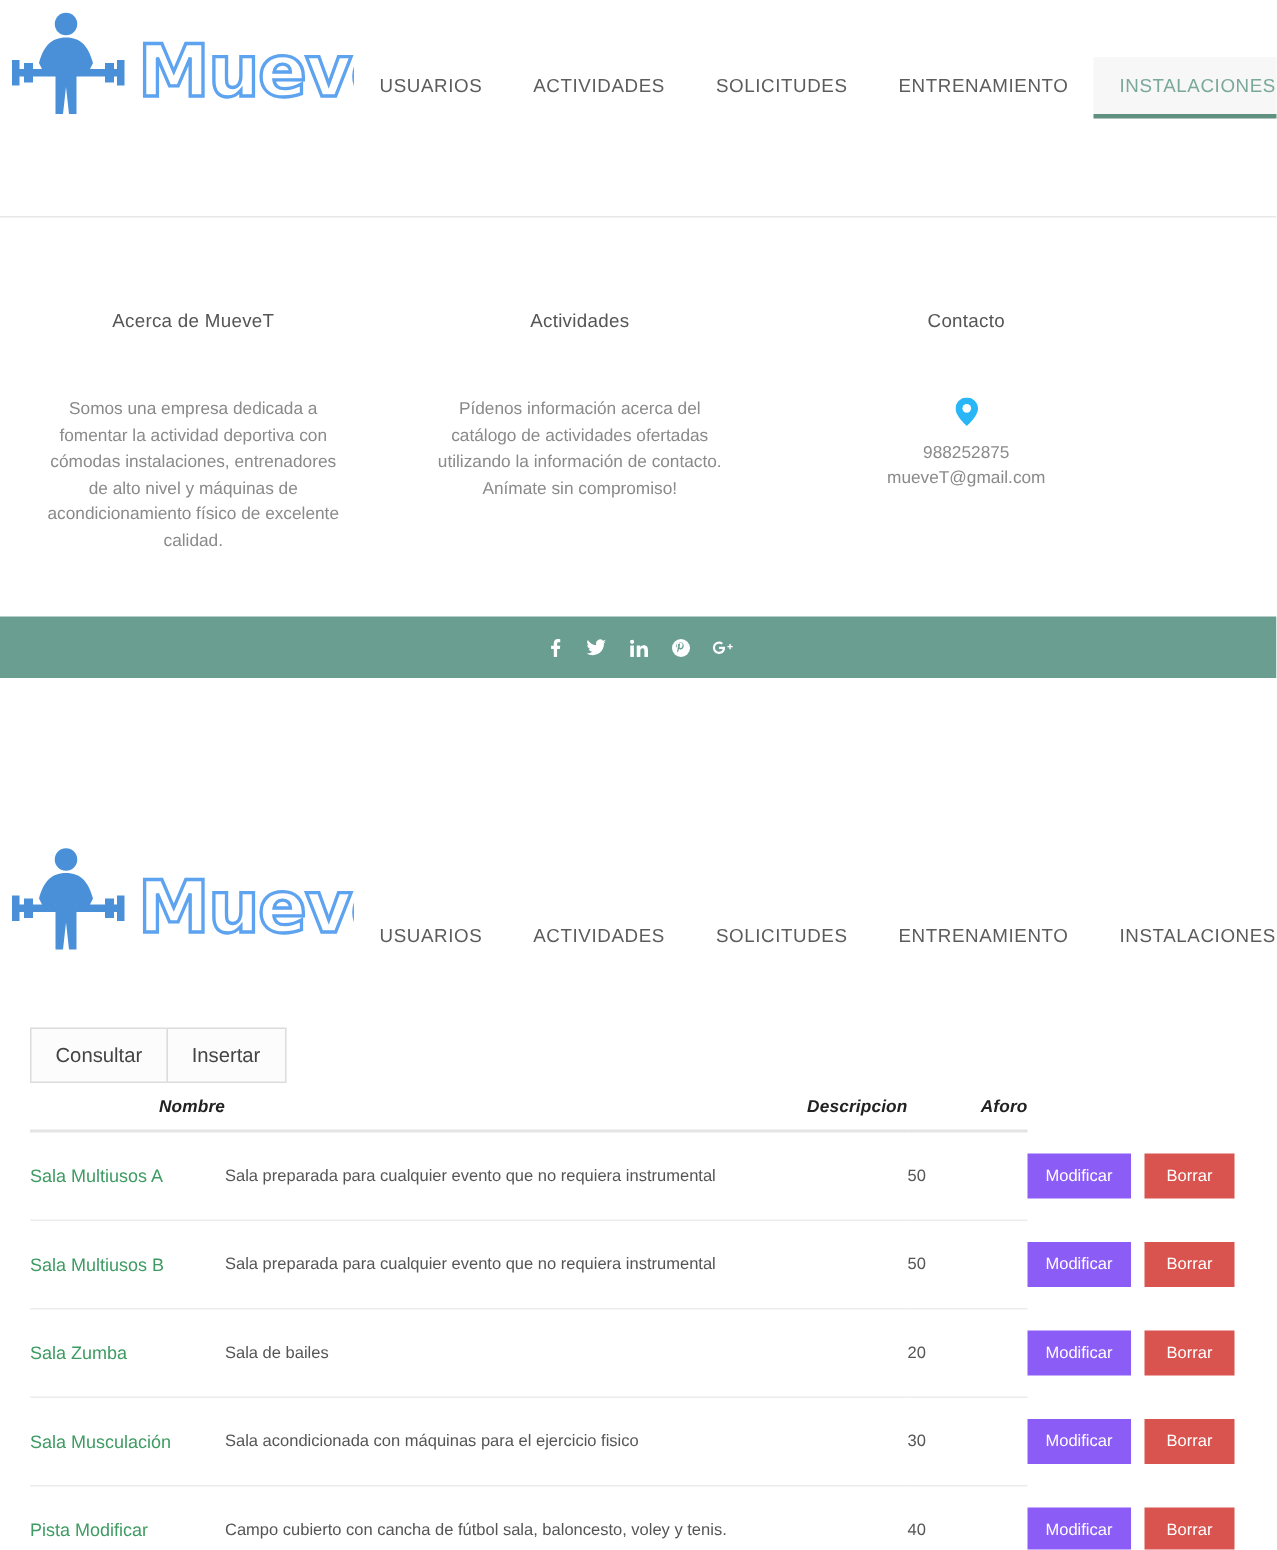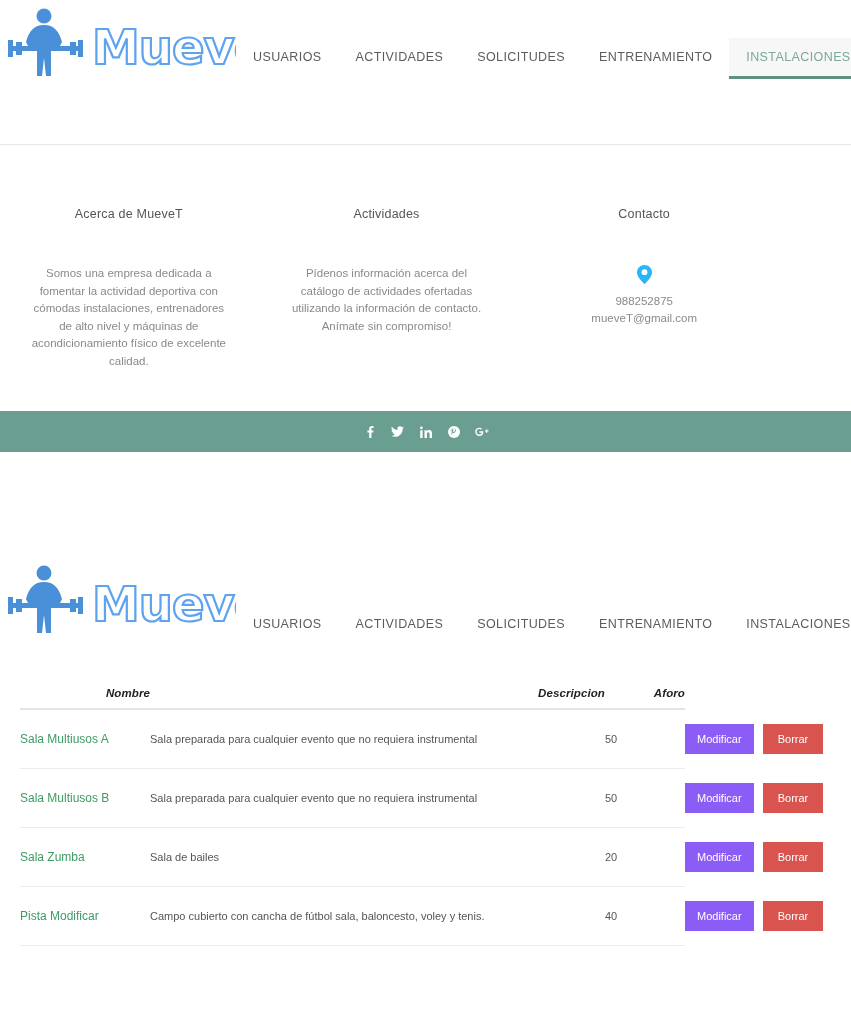--- a/index.html
+++ b/index.html
@@ -301,20 +301,24 @@
       <li class="nav-item">ACTIVIDADES</li>
       <li class="nav-item">SOLICITUDES</li>
       <li class="nav-item">ENTRENAMIENTO</li>
       <li class="nav-item">INSTALACIONES</li>
 
     </ul>
   </div>
 
   <div class="content">
 
+    <div class="btn-group">
+      <button class="btn-default">Consultar</button>
+      <button class="btn-default">Insertar</button>
+    </div>
 
     <table class="listing">
       <colgroup>
         <col class="col-nombre">
           <col class="col-desc">
           <col class="col-aforo">
           <col class="col-act1">
           <col class="col-act2">
       </colgroup>
       <thead>
@@ -342,20 +346,27 @@
           <td class="actions"><button class="btn-danger">Borrar</button></td>
         </tr>
         <tr>
           <td class="name"><a>Sala Zumba</a></td>
           <td>Sala de bailes</td>
           <td class="aforo">20</td>
           <td class="actions"><button class="btn-info">Modificar</button></td>
           <td class="actions"><button class="btn-danger">Borrar</button></td>
         </tr>
         <tr>
+          <td class="name"><a>Sala Musculación</a></td>
+          <td>Sala acondicionada con máquinas para el ejercicio fisico</td>
+          <td class="aforo">30</td>
+          <td class="actions"><button class="btn-info">Modificar</button></td>
+          <td class="actions"><button class="btn-danger">Borrar</button></td>
+        </tr>
+        <tr>
           <td class="name"><a>Pista Modificar</a></td>
           <td>Campo cubierto con cancha de fútbol sala, baloncesto, voley y tenis.</td>
           <td class="aforo">40</td>
           <td class="actions"><button class="btn-info">Modificar</button></td>
           <td class="actions"><button class="btn-danger">Borrar</button></td>
         </tr>
 
       </tbody>
     </table>
 

